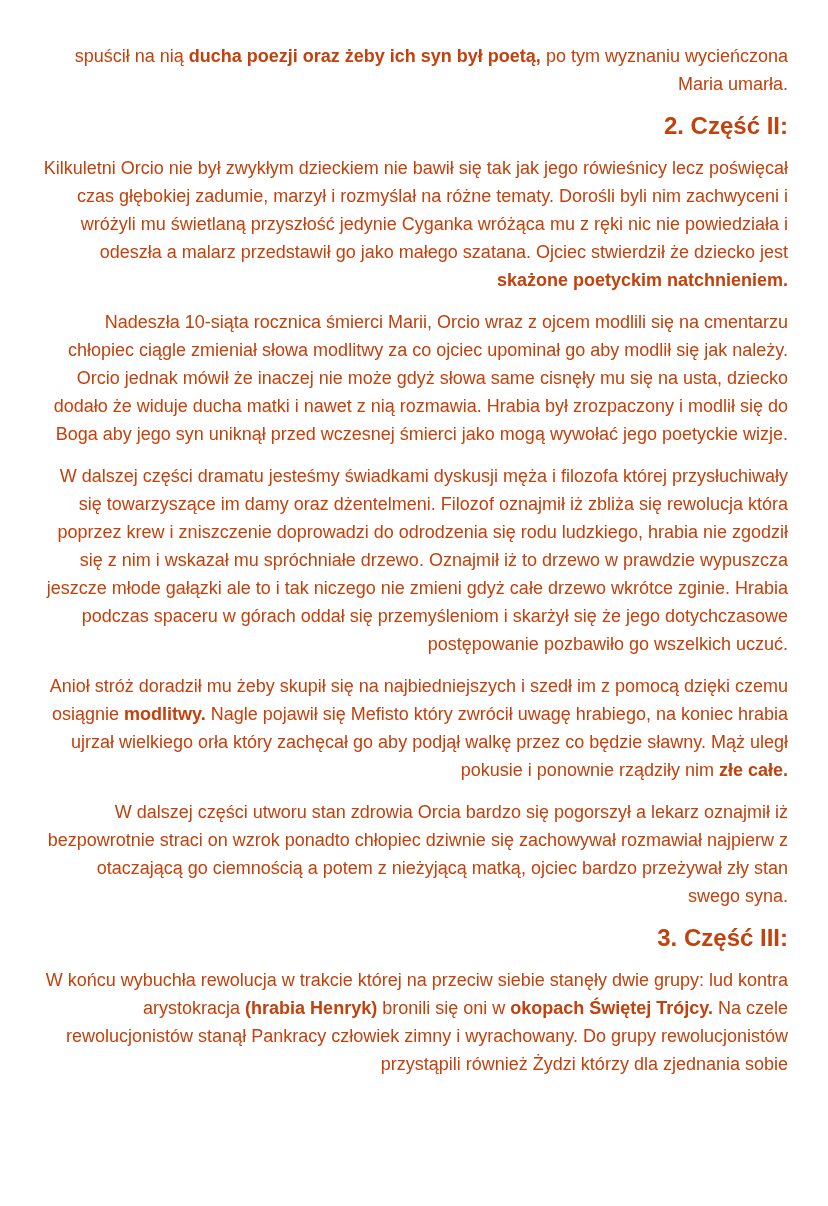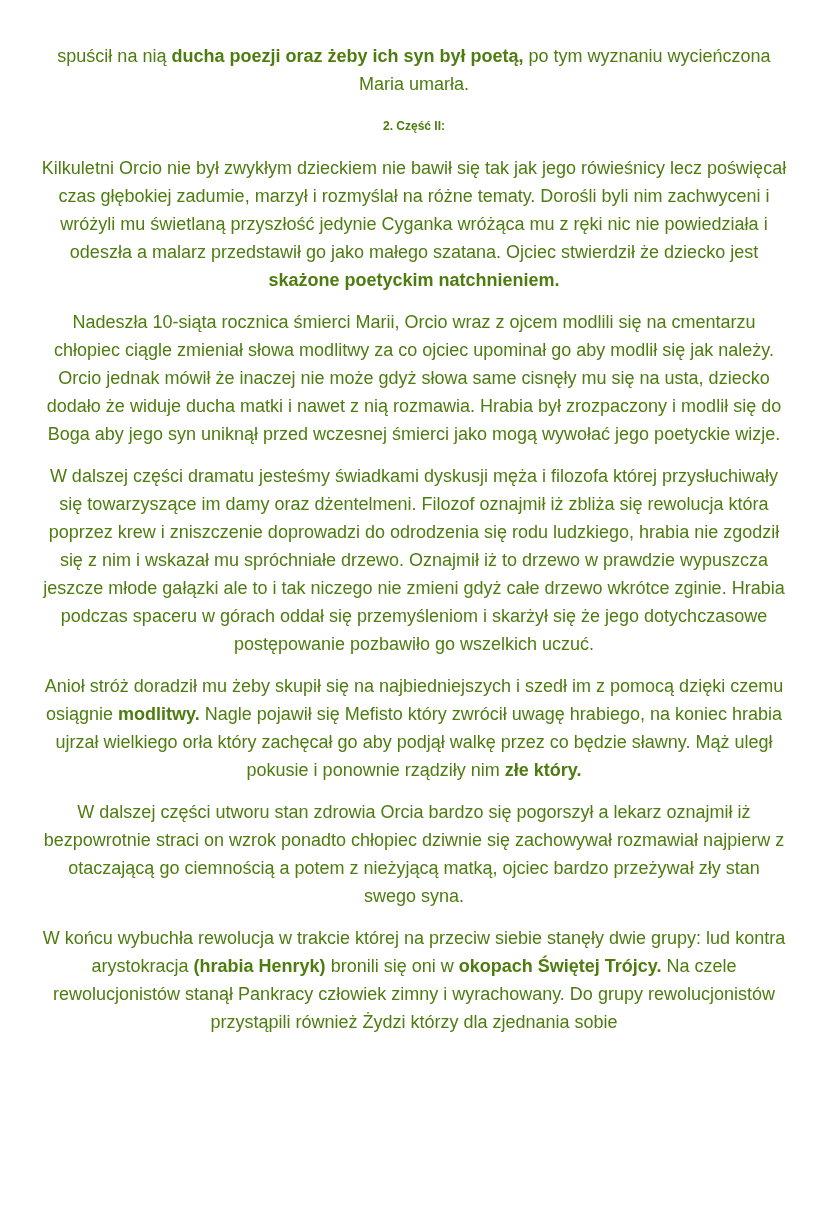--- a/index.html
+++ b/index.html
@@ -19,36 +19,37 @@
     width: 828px;
     height: 1206px;
     padding: 42px 40px 24px 40px;
     background: #ffffff;
   }
   .para, .heading {
     font-size: 18px;
     line-height: 28px;
     margin: 0 0 14px 0;
     font-weight: 400;
-    color: #4d7c0f;
-    text-align: center;
+    color: #c2410c;
+    text-align: right;
   }
   .heading {
     font-weight: 700;
-    font-size: 12px;
+    font-size: 24px;
   }
   .para strong, .heading strong {
     font-weight: 700;
   }
 </style>
 </head>
 <body>
 
 <main class="page">
   <p class="para"><span>spuścił na nią </span><strong>ducha poezji oraz żeby ich syn był poetą,</strong><span> po tym wyznaniu wycieńczona Maria umarła.</span></p>
   <h2 class="heading"><strong>2. Część II:</strong></h2>
   <p class="para"><span>Kilkuletni Orcio nie był zwykłym dzieckiem nie bawił się tak jak jego rówieśnicy lecz poświęcał czas głębokiej zadumie, marzył i rozmyślał na różne tematy. Dorośli byli nim zachwyceni i wróżyli mu świetlaną przyszłość jedynie Cyganka wróżąca mu z ręki nic nie powiedziała i odeszła a malarz przedstawił go jako małego szatana. Ojciec stwierdził że dziecko jest </span><strong>skażone poetyckim natchnieniem.</strong></p>
   <p class="para"><span>Nadeszła 10-siąta rocznica śmierci Marii, Orcio wraz z ojcem modlili się na cmentarzu chłopiec ciągle zmieniał słowa modlitwy za co ojciec upominał go aby modlił się jak należy. Orcio jednak mówił że inaczej nie może gdyż słowa same cisnęły mu się na usta, dziecko dodało że widuje ducha matki i nawet z nią rozmawia. Hrabia był zrozpaczony i modlił się do Boga aby jego syn uniknął przed wczesnej śmierci jako mogą wywołać jego poetyckie wizje.</span></p>
   <p class="para"><span>W dalszej części dramatu jesteśmy świadkami dyskusji męża i filozofa której przysłuchiwały się towarzyszące im damy oraz dżentelmeni. Filozof oznajmił iż zbliża się rewolucja która poprzez krew i zniszczenie doprowadzi do odrodzenia się rodu ludzkiego, hrabia nie zgodził się z nim i wskazał mu spróchniałe drzewo. Oznajmił iż to drzewo w prawdzie wypuszcza jeszcze młode gałązki ale to i tak niczego nie zmieni gdyż całe drzewo wkrótce zginie. Hrabia podczas spaceru w górach oddał się przemyśleniom i skarżył się że jego dotychczasowe postępowanie pozbawiło go wszelkich uczuć.</span></p>
-  <p class="para"><span>Anioł stróż doradził mu żeby skupił się na najbiedniejszych i szedł im z pomocą dzięki czemu osiągnie </span><strong>modlitwy.</strong><span> Nagle pojawił się Mefisto który zwrócił uwagę hrabiego, na koniec hrabia ujrzał wielkiego orła który zachęcał go aby podjął walkę przez co będzie sławny. Mąż uległ pokusie i ponownie rządziły nim </span><strong>złe który.</strong></p>
+  <p class="para"><span>Anioł stróż doradził mu żeby skupił się na najbiedniejszych i szedł im z pomocą dzięki czemu osiągnie </span><strong>modlitwy.</strong><span> Nagle pojawił się Mefisto który zwrócił uwagę hrabiego, na koniec hrabia ujrzał wielkiego orła który zachęcał go aby podjął walkę przez co będzie sławny. Mąż uległ pokusie i ponownie rządziły nim </span><strong>złe całe.</strong></p>
   <p class="para"><span>W dalszej części utworu stan zdrowia Orcia bardzo się pogorszył a lekarz oznajmił iż bezpowrotnie straci on wzrok ponadto chłopiec dziwnie się zachowywał rozmawiał najpierw z otaczającą go ciemnością a potem z nieżyjącą matką, ojciec bardzo przeżywał zły stan swego syna.</span></p>
+  <h2 class="heading"><strong>3. Część III:</strong></h2>
   <p class="para"><span>W końcu wybuchła rewolucja w trakcie której na przeciw siebie stanęły dwie grupy: lud kontra arystokracja </span><strong>(hrabia Henryk)</strong><span> bronili się oni w </span><strong>okopach Świętej Trójcy.</strong><span> Na czele rewolucjonistów stanął Pankracy człowiek zimny i wyrachowany. Do grupy rewolucjonistów przystąpili również Żydzi którzy dla zjednania sobie</span></p>
 </main>
 
 </body></html>

